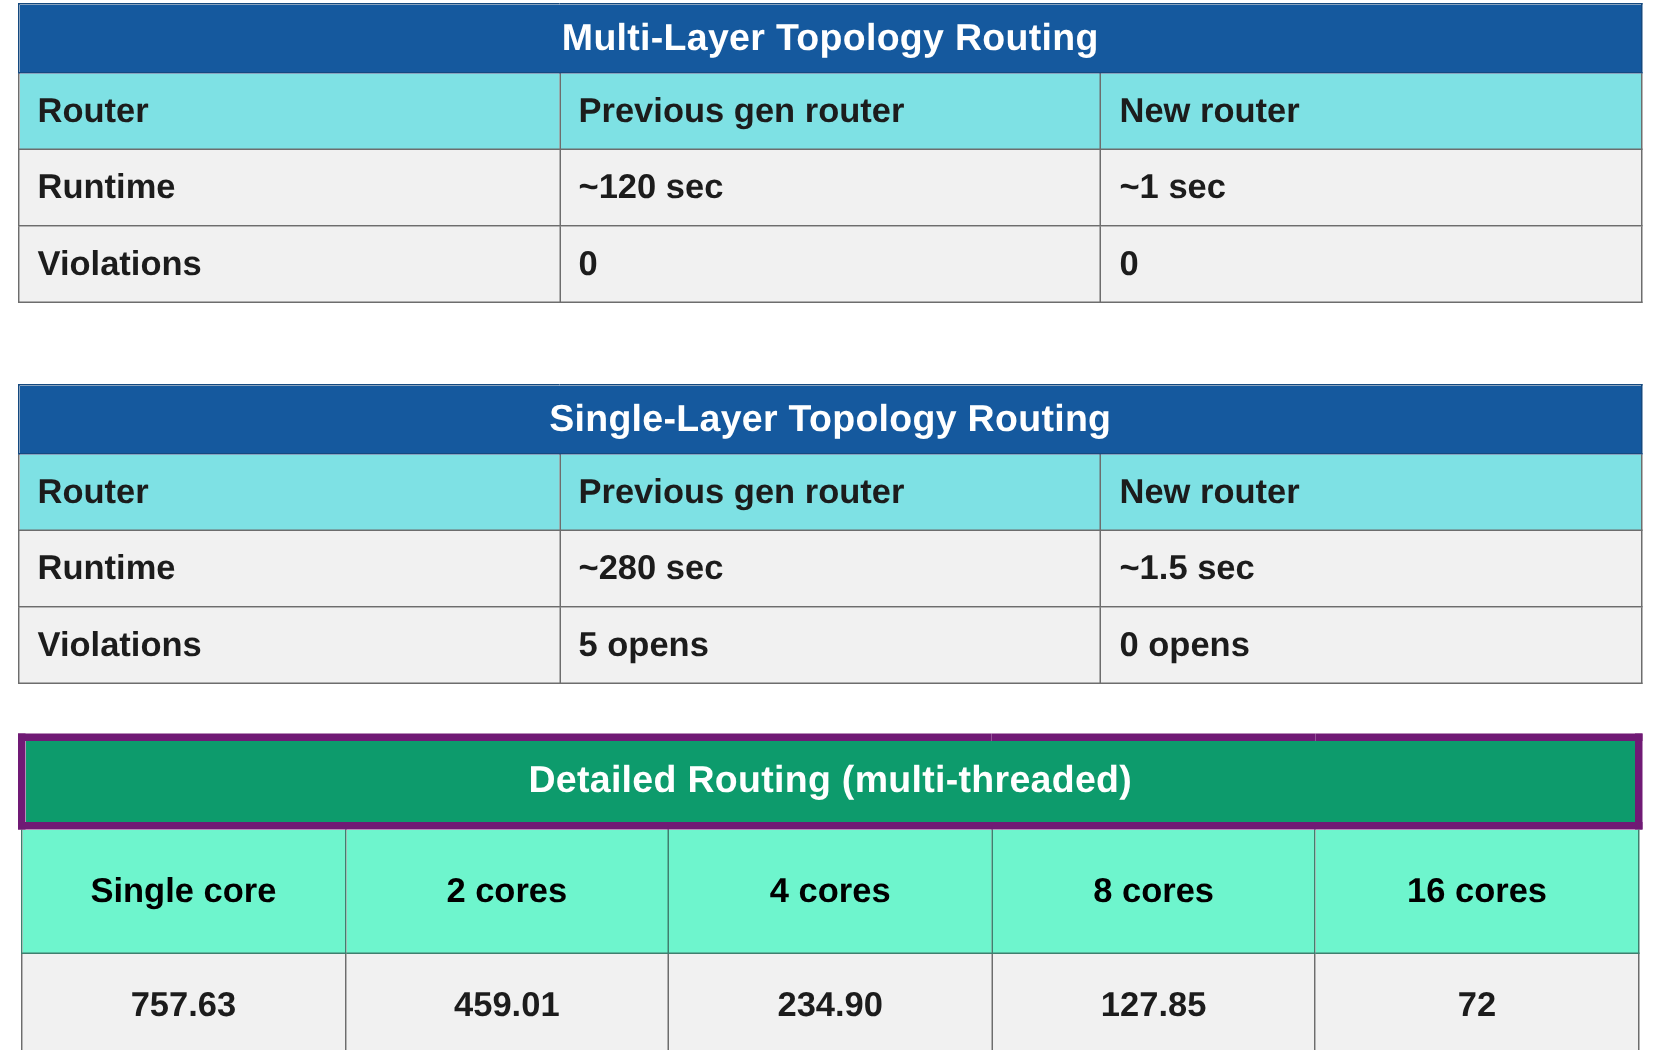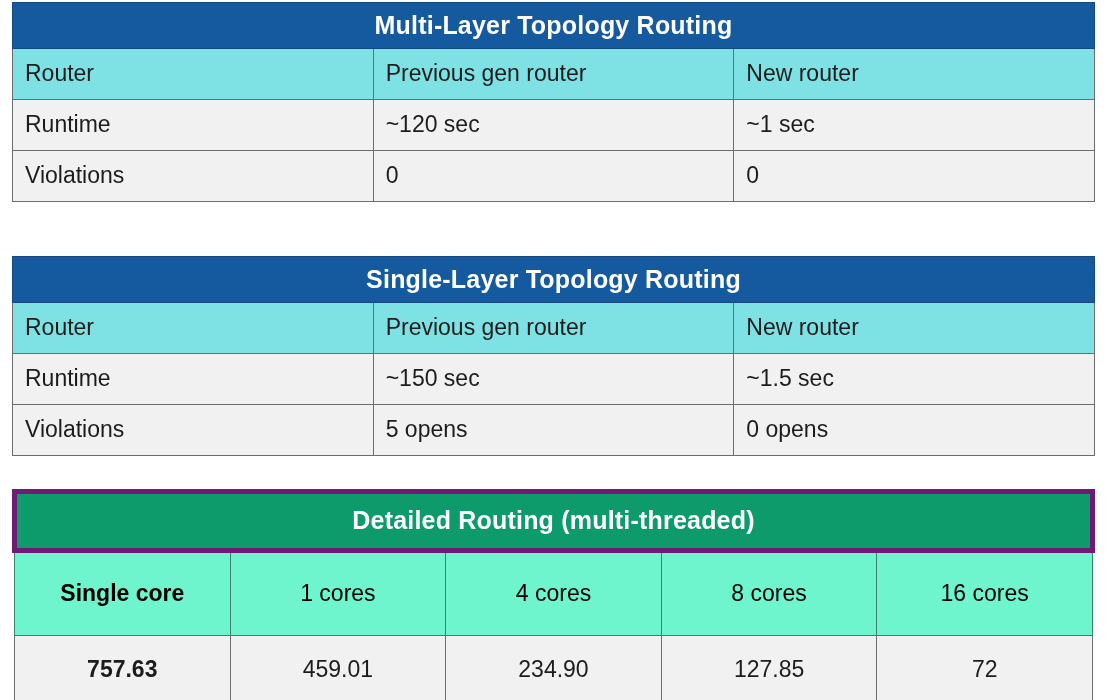--- a/index.html
+++ b/index.html
@@ -34,21 +34,21 @@
     border-collapse: collapse;
     table-layout: fixed;
   }
 
   table.grid td,
   table.grid th {
     border: 1px solid #6d6d6d;
     padding: 0 12px;
     text-align: left;
     vertical-align: middle;
-    font-weight: normal;
+    font-weight: bold;
     font-size: 23px;
     line-height: 1.1;
     color: #1c1c1c;
     background: #f1f1f1;
     white-space: nowrap;
     overflow: hidden;
   }
 
   
   .t-blue .title-cell {
@@ -143,41 +143,41 @@
           <tr>
         <td class="title-cell" colspan="3">Single-Layer Topology Routing</td>
       </tr>
       <tr>
         <td class="col-head" style="width:363px;">Router</td>
         <td class="col-head" style="width:360px;">Previous gen router</td>
         <td class="col-head">New router</td>
       </tr>
       <tr>
         <td class="body-cell">Runtime</td>
-        <td class="body-cell">~150 sec</td>
+        <td class="body-cell">~280 sec</td>
         <td class="body-cell">~1.5 sec</td>
       </tr>
       <tr>
         <td class="body-cell">Violations</td>
         <td class="body-cell">5 opens</td>
         <td class="body-cell">0 opens</td>
       </tr>
     </tbody>
       </table>
   </div>
 
   <div class="table-block t-green" style="top:489px;">
     <table class="grid">
       <tbody>
           <tr>
         <td class="title-cell" colspan="5">Detailed Routing (multi-threaded)</td>
       </tr>
       <tr>
         <td class="col-head emph" style="width:228px;">Single core</td>
-        <td class="col-head" style="width:205px;">1 cores</td>
+        <td class="col-head" style="width:205px;">2 cores</td>
         <td class="col-head" style="width:217px;padding-left:12px;">4 cores</td>
         <td class="col-head" style="width:215px;">8 cores</td>
         <td class="col-head">16 cores</td>
       </tr>
       <tr>
         <td class="body-cell emph">757.63</td>
         <td class="body-cell">459.01</td>
         <td class="body-cell">234.90</td>
         <td class="body-cell">127.85</td>
         <td class="body-cell">72</td>

